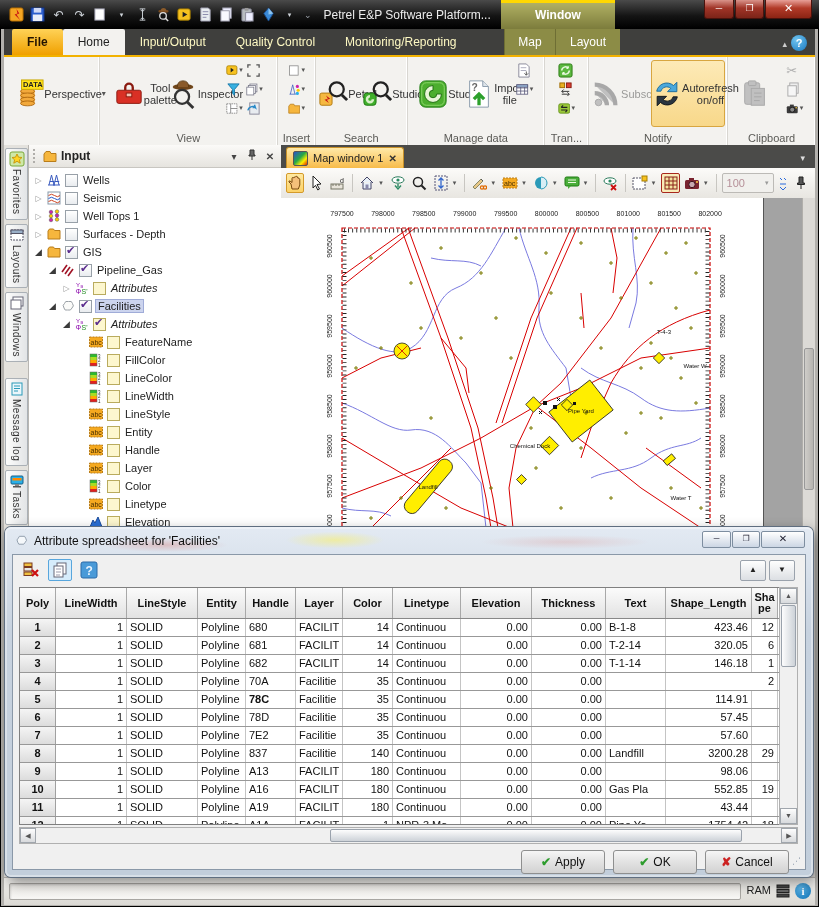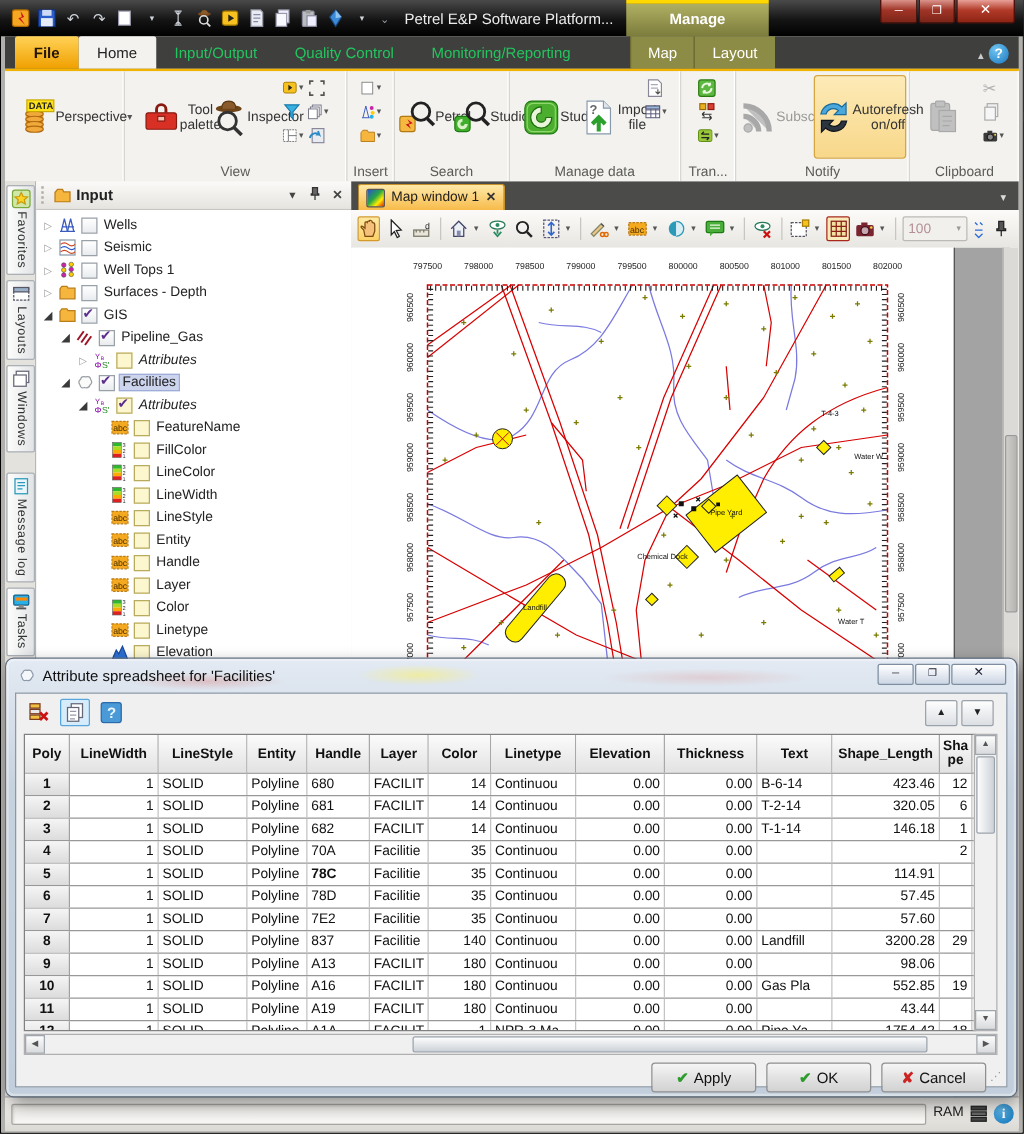--- a/index.html
+++ b/index.html
@@ -11,21 +11,21 @@
   .qic{width:17px;height:17px;display:inline-flex;align-items:center;justify-content:center;color:#cfd4da;font-size:12px;}
   .qic svg{width:15px;height:15px;}
   .qsep{color:#9aa0a8;font-size:9px;margin:0 2px;}
   .app-title{color:#ececec;font-size:12px;margin-left:10px;white-space:nowrap;}
   .wintab{position:absolute;left:501px;top:0;width:114px;height:29px;background:linear-gradient(#b0b063,#7c7c3c);border-top:3px solid #ffd800;box-sizing:border-box;color:#fff;font-size:12px;font-weight:bold;text-align:center;line-height:24px;}
   .winbtns{position:absolute;right:7px;top:0;display:flex;gap:1px;}
   .wbtn{height:18px;border:1px solid #4a120c;border-top:none;border-radius:0 0 3px 3px;background:linear-gradient(#d9938a,#a03427 45%,#7c2418);color:#fff;font-size:9px;line-height:17px;text-align:center;}
   .wbtn.min{width:28px}.wbtn.max{width:27px}.wbtn.close{width:45px;background:linear-gradient(#e8a098,#b23a28 45%,#8c2414);font-size:11px;}
   
   .tabrow{position:absolute;top:29px;left:4px;right:4px;height:26px;background:#3f3f3d;display:flex;align-items:flex-end;}
-  .rtab{height:26px;line-height:26px;padding:0 15px;color:#22c55e;font-size:12px;white-space:nowrap;}
+  .rtab{height:26px;line-height:26px;padding:0 15px;color:#fef9c3;font-size:12px;white-space:nowrap;}
   .rtab.file{background:linear-gradient(#ffd257,#f0a000);color:#241400;font-weight:bold;margin-left:8px;border-radius:2px 2px 0 0;}
   .rtab.active{background:#f3f2ef;color:#222;border-radius:2px 2px 0 0;}
   .rtab.ctx{position:absolute;background:#8c8c46;color:#fff;border-left:1px solid #6e6e34;}
   .tab-chev{position:absolute;right:28px;bottom:6px;color:#ccc;font-size:9px;}
   .tab-help{position:absolute;right:8px;bottom:4px;width:16px;height:16px;border-radius:50%;background:radial-gradient(circle at 35% 30%,#6fc4f0,#1a78c0);color:#fff;font-size:11px;font-weight:bold;text-align:center;line-height:16px;}
   .accent{position:absolute;top:55px;left:4px;right:4px;height:2px;background:#f2b200;}
   
   .ribbon{position:absolute;top:57px;left:4px;right:4px;height:88px;background:#f3f2ef;display:flex;}
   .rgroup{position:relative;height:100%;border-right:1px solid #d8d6d1;box-shadow:inset -1px 0 0 #fff;box-sizing:border-box;}
   .rglabel{position:absolute;bottom:1px;left:0;right:0;text-align:center;font-size:11px;color:#5a5a56;}
@@ -208,21 +208,21 @@
      <span class="qic">
           <svg viewBox="0 0 16 16">
             <path d="M8 1 l5 6 -5 8 -5 -8z" fill="#3a8ad8" stroke="#1a4a88"></path>
             <path d="M8 1 l5 6 -5 1z" fill="#8ec4ee"></path>
           </svg>
         </span>
      <span class="qic" style="font-size:7px;">▾</span>
      <span class="qsep">⌄</span>
    </div>
    <span class="app-title">Petrel E&amp;P Software Platform...</span>
-   <div class="wintab">Manage</div>
+   <div class="wintab">Window</div>
    <div class="winbtns">
      <div class="wbtn min">─</div>
      <div class="wbtn max">❐</div>
      <div class="wbtn close">✕</div>
    </div>
  </div>
 
  <div class="tabrow">
    <div class="rtab file">File</div>
    <div class="rtab active">Home</div>
@@ -1172,21 +1172,21 @@
                 <div class="gcell rn" style="width: 36px;">1</div>
                 <div class="gcell r" style="width: 71px;">1</div>
                 <div class="gcell" style="width: 71px;">SOLID</div>
                 <div class="gcell" style="width: 48px;">Polyline</div>
                 <div class="gcell" style="width: 50px;">680</div>
                 <div class="gcell" style="width: 47px;">FACILIT</div>
                 <div class="gcell r" style="width: 50px;">14</div>
                 <div class="gcell" style="width: 68px;">Continuou</div>
                 <div class="gcell r" style="width: 71px;">0.00</div>
                 <div class="gcell r" style="width: 74px;">0.00</div>
-                <div class="gcell" style="width: 60px;">B-6-14</div>
+                <div class="gcell" style="width: 60px;">B-1-8</div>
                 <div class="gcell r" style="width: 86px;">423.46</div>
                 <div class="gcell r" style="width: 26px;">12</div>
               </div>
               <div class="grow">
                 <div class="gcell rn" style="width: 36px;">2</div>
                 <div class="gcell r" style="width: 71px;">1</div>
                 <div class="gcell" style="width: 71px;">SOLID</div>
                 <div class="gcell" style="width: 48px;">Polyline</div>
                 <div class="gcell" style="width: 50px;">681</div>
                 <div class="gcell" style="width: 47px;">FACILIT</div>

